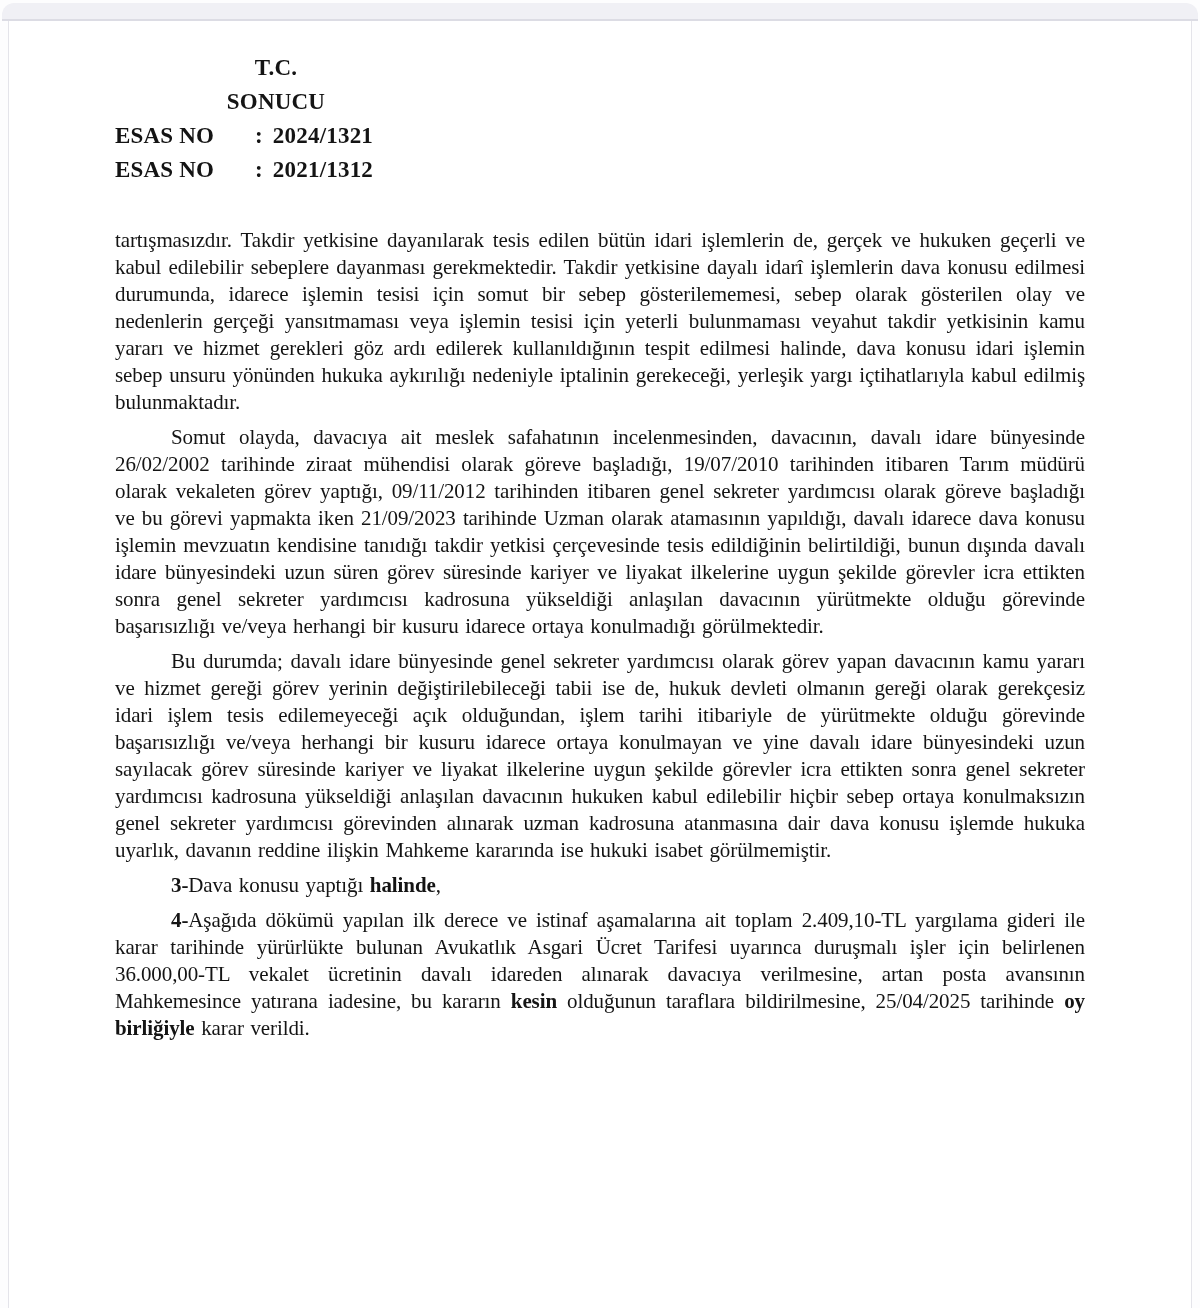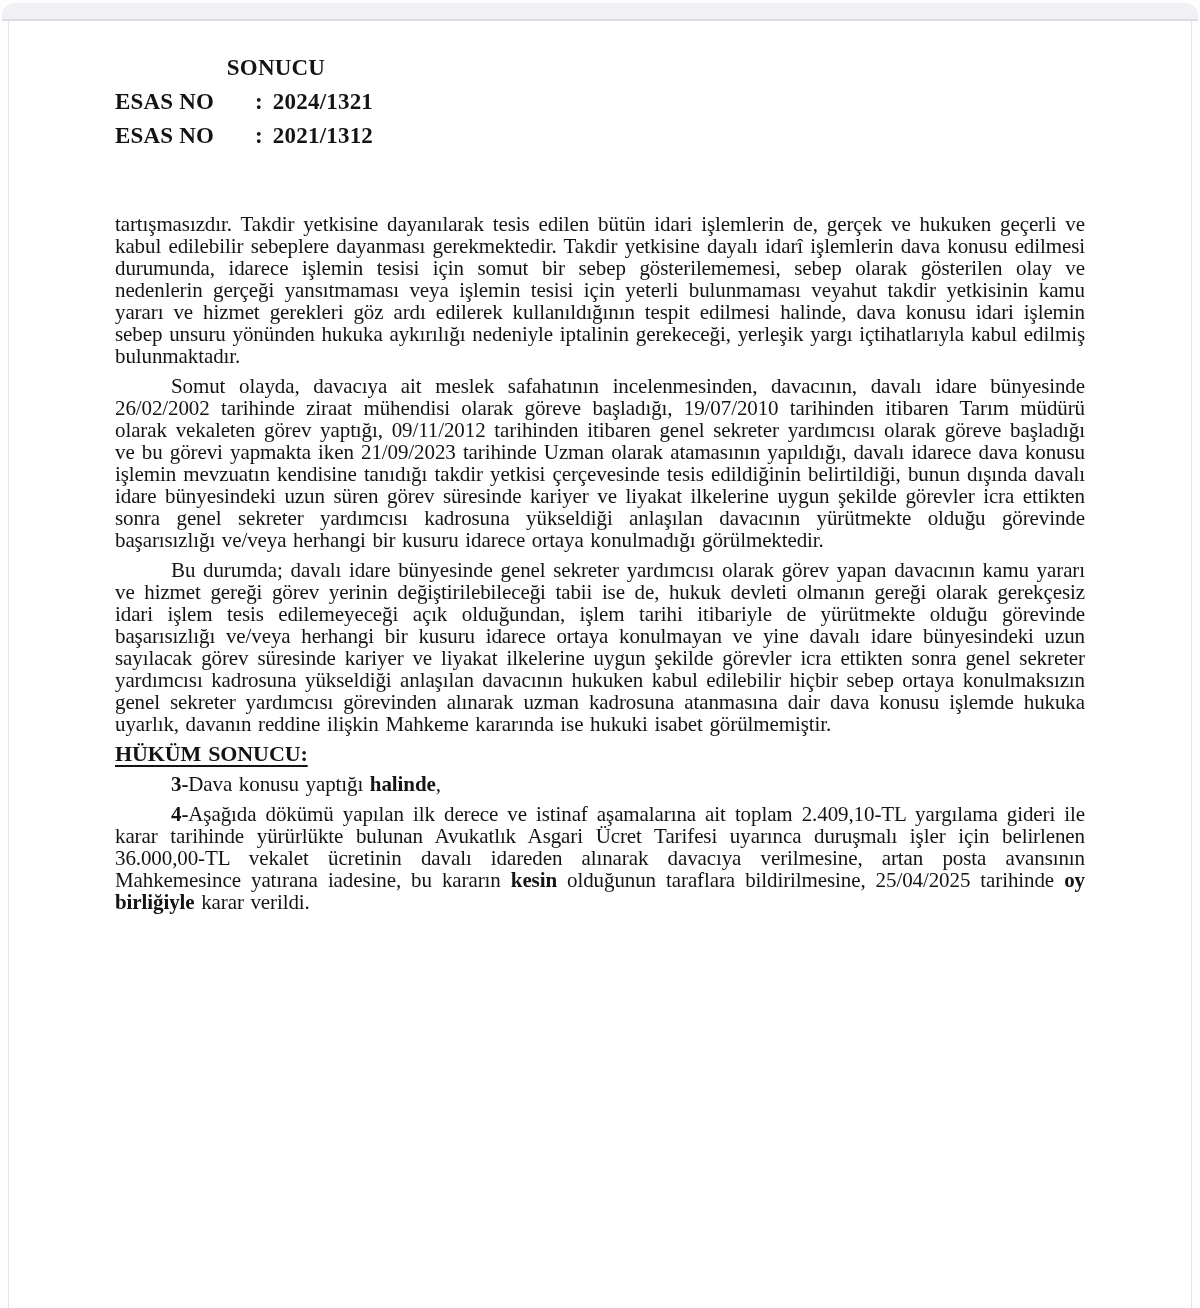--- a/index.html
+++ b/index.html
@@ -42,23 +42,23 @@
     font-weight: bold;
     font-size: 23px;
     line-height: 34px;
     letter-spacing: 0.2px;
   }
   .court-header .centered { text-align: center; }
   .case-row { display: flex; }
   .case-label { width: 140px; flex: 0 0 140px; }
   .case-sep { margin-right: 10px; }
   .doc-body {
-    margin-top: 60px;
+    margin-top: 40px;
     font-size: 21px;
-    line-height: 22px;
+    line-height: 27px;
     text-align: justify;
     word-spacing: 1.5px;
     letter-spacing: -0.1px;
   }
   .doc-body p { margin: 0; padding: 0; }
   .doc-body p + p { margin-top: 8px; }
   .indent { text-indent: 56px; }
   .ruling-heading {
     margin-top: 30px;
     font-weight: bold;
@@ -70,37 +70,37 @@
   b { font-weight: bold; }
 </style>
 </head>
 <body>
 
 <div class="top-band"></div>
 
 <div class="page">
 
   <div class="court-header">
+    <div class="centered">T.C.</div>
     <div class="centered">SONUCU</div>
     <div class="case-row">
       <span class="case-label">ESAS NO</span>
       <span class="case-sep">:</span>
       <span>2024/1321</span>
     </div>
     <div class="case-row">
       <span class="case-label">ESAS NO</span>
       <span class="case-sep">:</span>
       <span>2021/1312</span>
     </div>
   </div>
 
   <div class="doc-body">
     <p>tartışmasızdır. Takdir yetkisine dayanılarak tesis edilen bütün idari işlemlerin de, gerçek ve hukuken geçerli ve kabul edilebilir sebeplere dayanması gerekmektedir. Takdir yetkisine dayalı idarî işlemlerin dava konusu edilmesi durumunda, idarece işlemin tesisi için somut bir sebep gösterilememesi, sebep olarak gösterilen olay ve nedenlerin gerçeği yansıtmaması veya işlemin tesisi için yeterli bulunmaması veyahut takdir yetkisinin kamu yararı ve hizmet gerekleri göz ardı edilerek kullanıldığının tespit edilmesi halinde, dava konusu idari işlemin sebep unsuru yönünden hukuka aykırılığı nedeniyle iptalinin gerekeceği, yerleşik yargı içtihatlarıyla kabul edilmiş bulunmaktadır.</p>
     <p class="indent">Somut olayda, davacıya ait meslek safahatının incelenmesinden, davacının, davalı idare bünyesinde 26/02/2002 tarihinde ziraat mühendisi olarak göreve başladığı, 19/07/2010 tarihinden itibaren Tarım müdürü olarak vekaleten görev yaptığı, 09/11/2012 tarihinden itibaren genel sekreter yardımcısı olarak göreve başladığı ve bu görevi yapmakta iken 21/09/2023 tarihinde Uzman olarak atamasının yapıldığı, davalı idarece dava konusu işlemin mevzuatın kendisine tanıdığı takdir yetkisi çerçevesinde tesis edildiğinin belirtildiği, bunun dışında davalı idare bünyesindeki uzun süren görev süresinde kariyer ve liyakat ilkelerine uygun şekilde görevler icra ettikten sonra genel sekreter yardımcısı kadrosuna yükseldiği anlaşılan davacının yürütmekte olduğu görevinde başarısızlığı ve/veya herhangi bir kusuru idarece ortaya konulmadığı görülmektedir.</p>
     <p class="indent">Bu durumda; davalı idare bünyesinde genel sekreter yardımcısı olarak görev yapan davacının kamu yararı ve hizmet gereği görev yerinin değiştirilebileceği tabii ise de, hukuk devleti olmanın gereği olarak gerekçesiz idari işlem tesis edilemeyeceği açık olduğundan, işlem tarihi itibariyle de yürütmekte olduğu görevinde başarısızlığı ve/veya herhangi bir kusuru idarece ortaya konulmayan ve yine davalı idare bünyesindeki uzun sayılacak görev süresinde kariyer ve liyakat ilkelerine uygun şekilde görevler icra ettikten sonra genel sekreter yardımcısı kadrosuna yükseldiği anlaşılan davacının hukuken kabul edilebilir hiçbir sebep ortaya konulmaksızın genel sekreter yardımcısı görevinden alınarak uzman kadrosuna atanmasına dair dava konusu işlemde hukuka uyarlık, davanın reddine ilişkin Mahkeme kararında ise hukuki isabet görülmemiştir.</p>
 
-    <p class="ruling-heading">HÜKÜM SONUCU:</p>
 
     <p class="indent ruling-item"><b>3-</b><span>Dava konusu yaptığı </span><b>halinde</b><span>,</span></p>
     <p class="indent ruling-item"><b>4-</b><span>Aşağıda dökümü yapılan ilk derece ve istinaf aşamalarına ait toplam 2.409,10-TL yargılama gideri ile karar tarihinde yürürlükte bulunan Avukatlık Asgari Ücret Tarifesi uyarınca duruşmalı işler için belirlenen 36.000,00-TL vekalet ücretinin davalı idareden alınarak davacıya verilmesine, artan posta avansının Mahkemesince yatırana iadesine, bu kararın </span><b>kesin</b><span> olduğunun taraflara bildirilmesine, 25/04/2025 tarihinde </span><b>oy birliğiyle</b><span> karar verildi.</span></p>
   </div>
 
 </div>
 
 </body></html>

